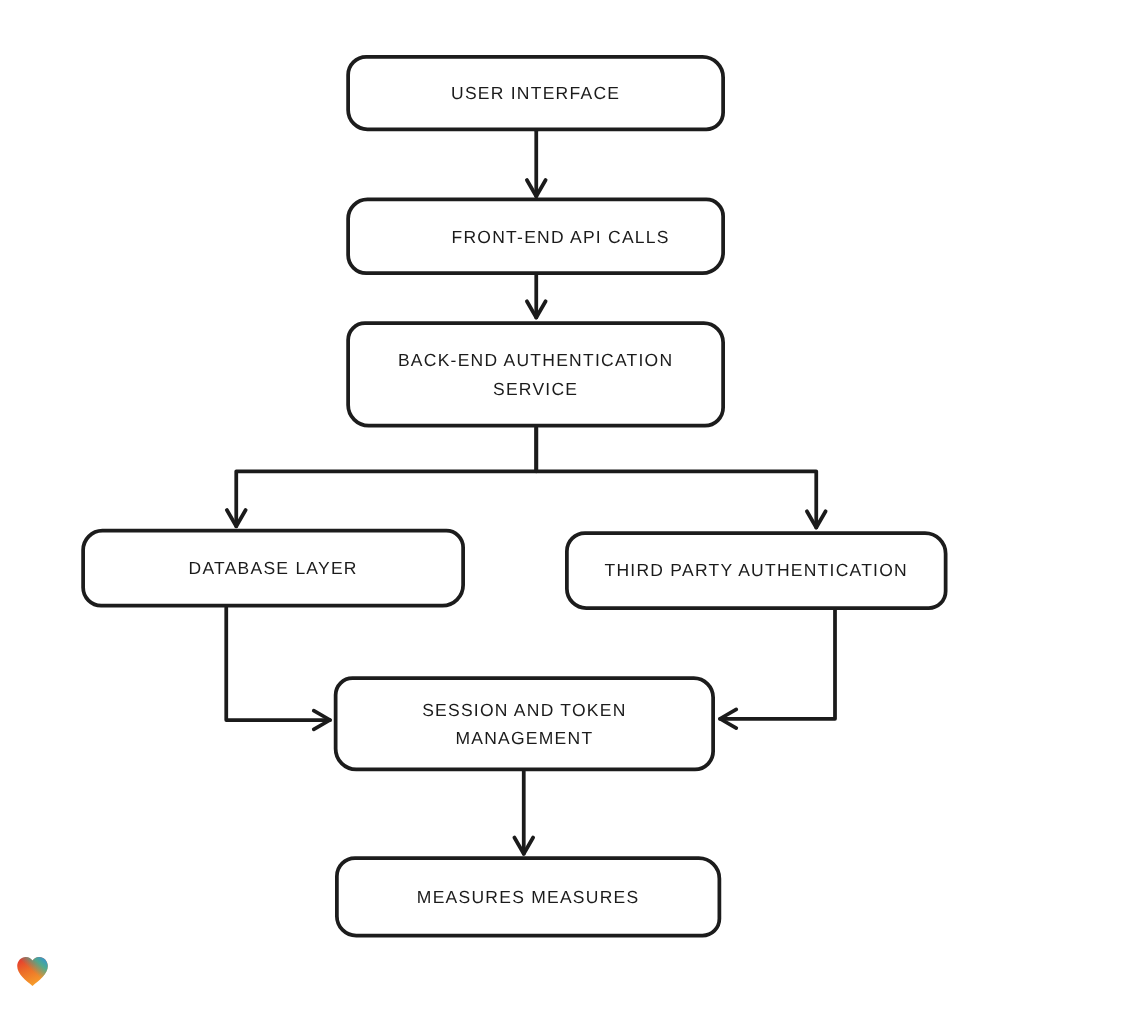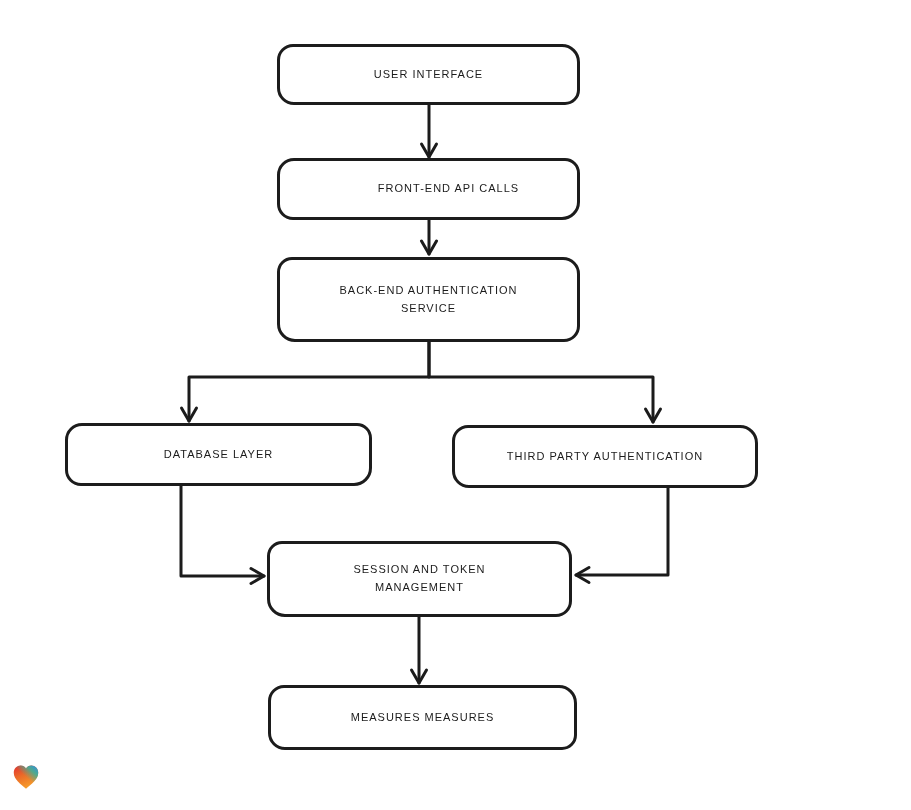--- a/index.html
+++ b/index.html
@@ -32,21 +32,21 @@
   }
   .node {
     position: absolute;
     box-sizing: border-box;
     background: #ffffff;
     border: 3.5px solid #1c1c1c;
     display: flex;
     align-items: center;
     justify-content: center;
     text-align: center;
-    font-size: 11px;
+    font-size: 14px;
     letter-spacing: 1px;
     line-height: 1.6;
     color: #1b1b1b;
     white-space: pre-line;
     font-weight: 400;
   }
   .node.r1 { border-radius: 16px 18px 15px 17px; }
   .node.r2 { border-radius: 17px 15px 18px 16px; }
   .node.r3 { border-radius: 15px 17px 16px 18px; }
 

